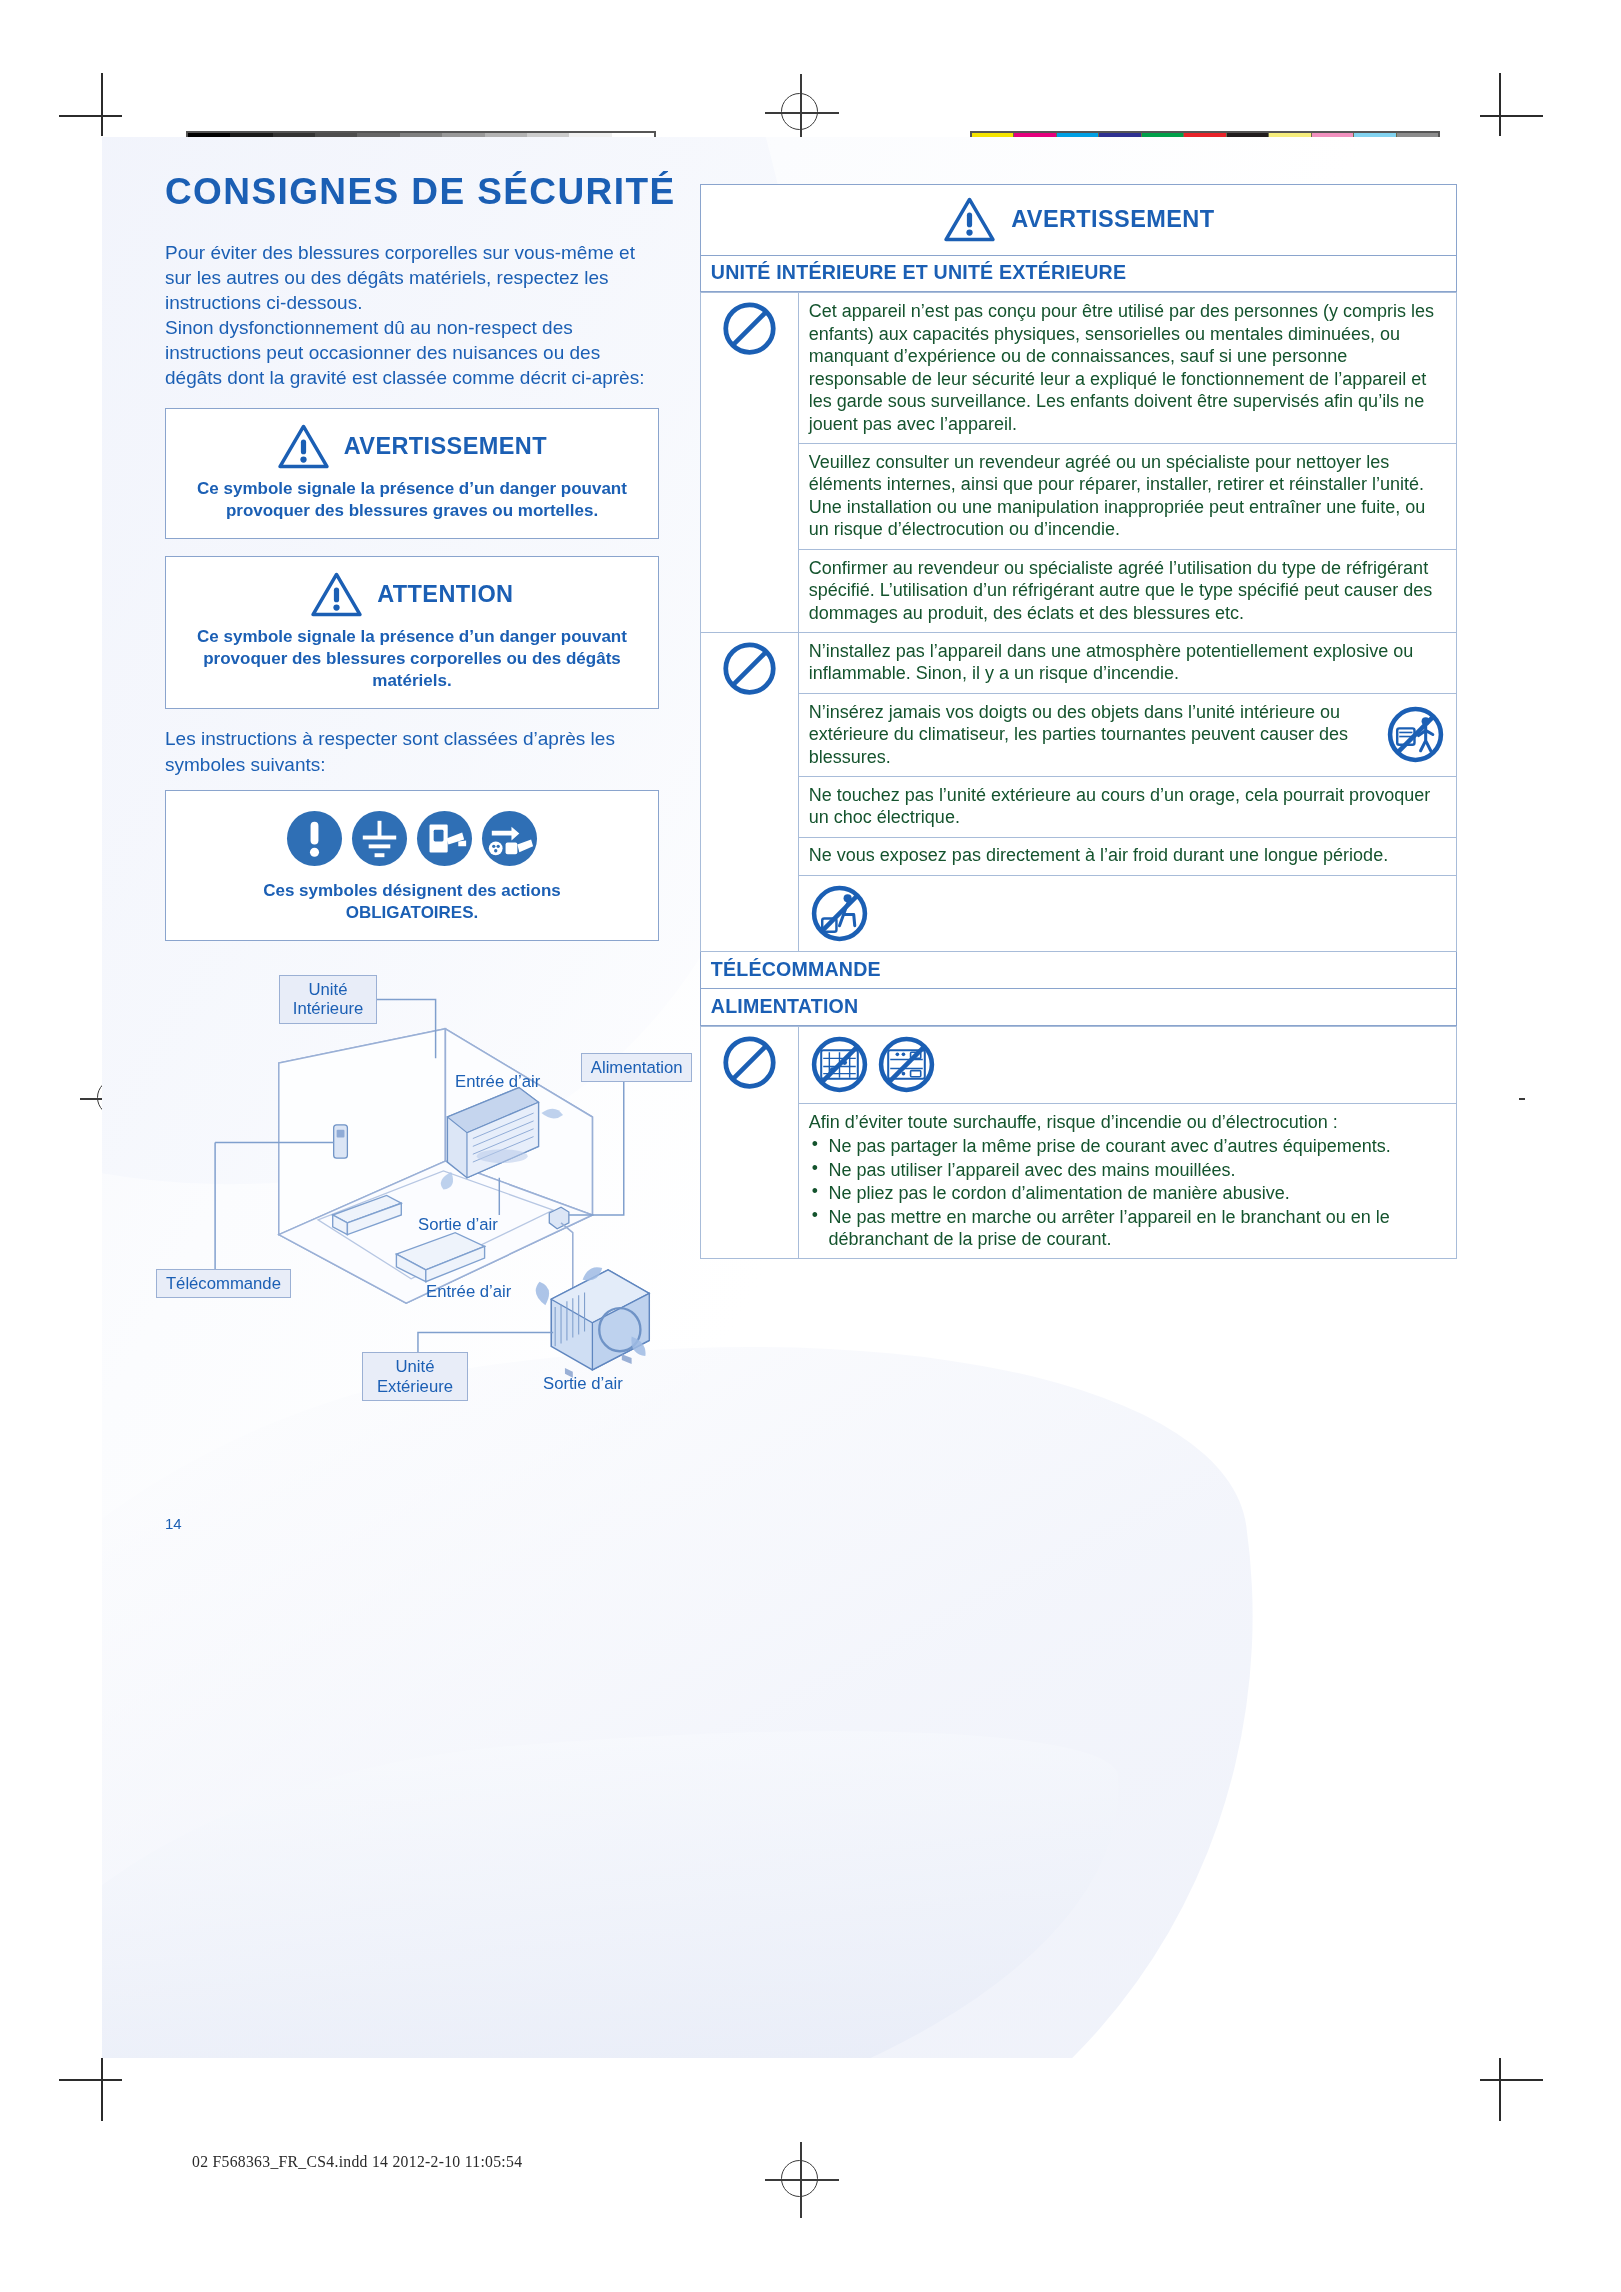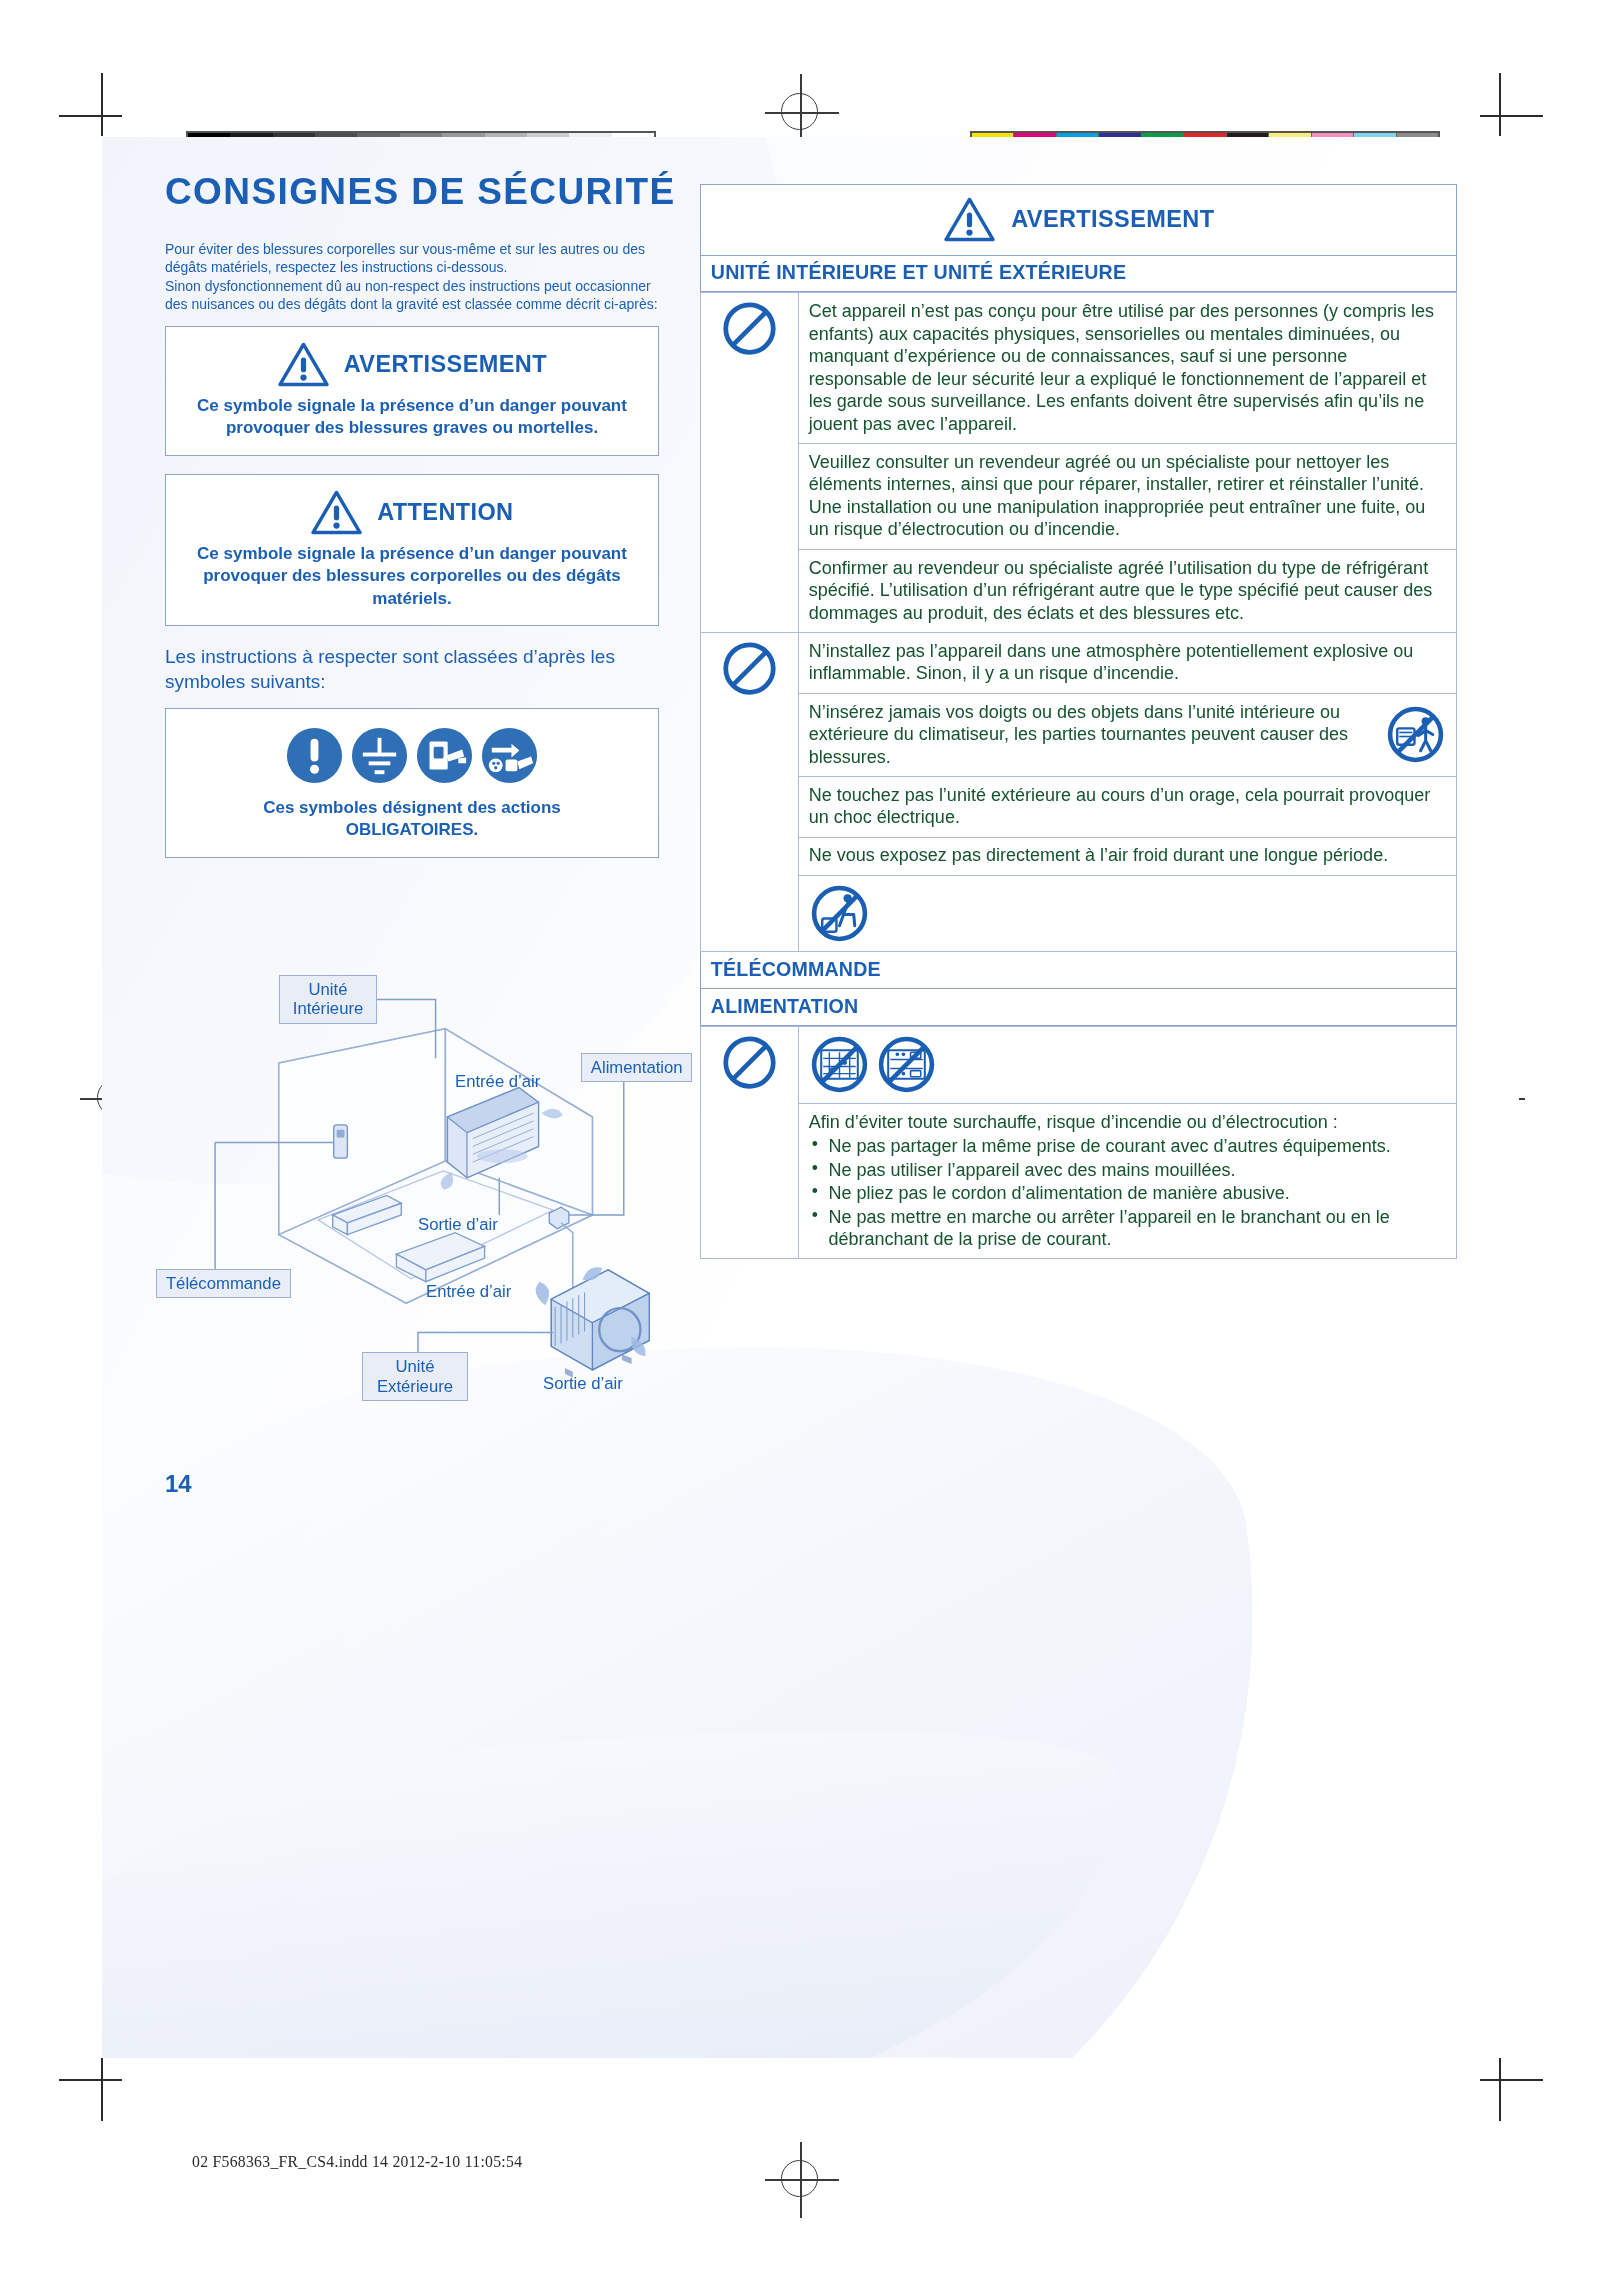--- a/index.html
+++ b/index.html
@@ -89,23 +89,23 @@
   }
 
   
   .left-col {
     position: absolute;
     left: 63px; top: 103px;
     width: 494px;
   }
   .intro {
     color: #1b5fb4;
-    font-size: 14px;
+    font-size: 19px;
     line-height: 1.32;
-    margin-bottom: 12px;
+    margin-bottom: 18px;
   }
   .intro p { margin-bottom: 0; }
 
   .sym-box {
     border: 1.6px solid #8aa4cd;
     background: #ffffff;
     margin-bottom: 17.6px;
     padding: 13.7px 11.8px 15.7px;
     text-align: center;
   }
@@ -166,23 +166,23 @@
   }
   .dlabel.boxed {
     background: #e8edf8;
     border: 1.2px solid #9bb0d4;
     padding: 3.9px 8.8px;
   }
 
   
   .page-num {
     position: absolute;
-    left: 63px; top: 1333px;
-    font-size: 24px;
-    font-weight: bold;
+    left: 63px; top: 1378px;
+    font-size: 15px;
+    font-weight: normal;
     color: #1b5fb4;
   }
 
   
   .right-col {
     position: absolute;
     left: 598px; top: 47px;
     width: 757px;
   }
   .warn-banner {

